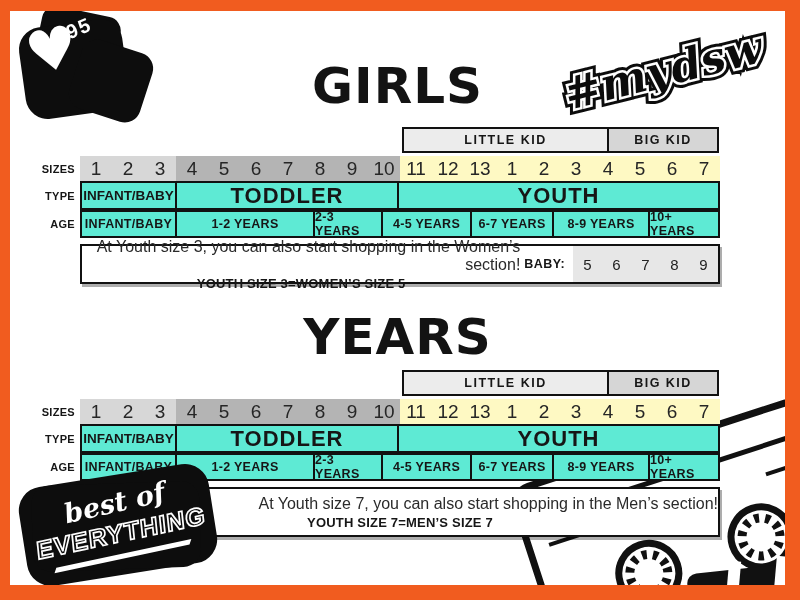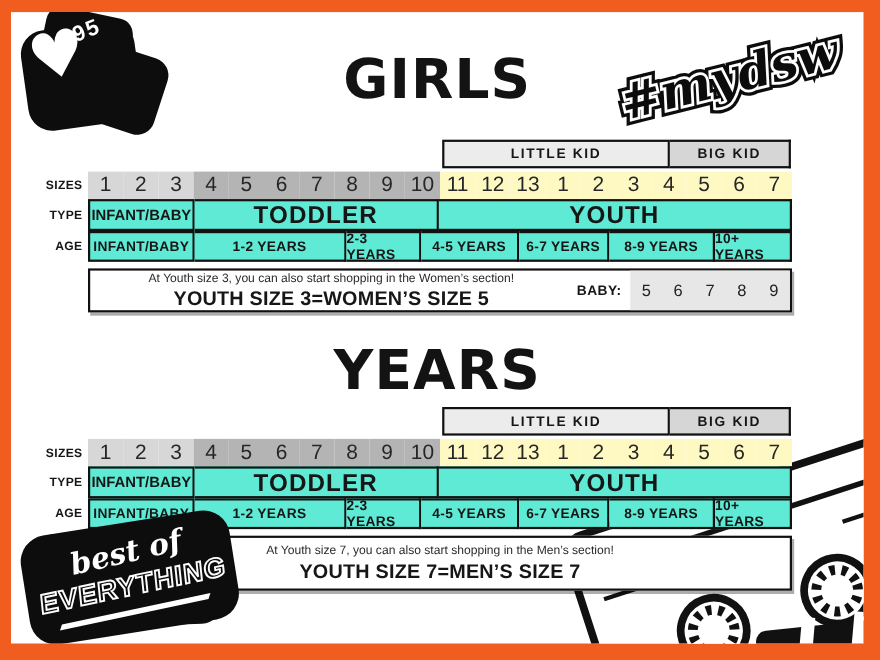--- a/index.html
+++ b/index.html
@@ -4,21 +4,21 @@
 <style>
   * { margin:0; padding:0; box-sizing:border-box; }
   html,body { width:800px; height:600px; }
   body { position:relative; background:#F15C1F; font-family:"Liberation Sans", sans-serif; color:#161616; }
   .page { position:absolute; left:10px; top:11px; width:775px; height:574px; background:#fff; overflow:hidden; }
 
   
   .title { position:absolute; left:0; width:100%; text-align:center;
            font-family:"DejaVu Sans", sans-serif; font-weight:bold; font-size:50px;
            letter-spacing:1px; color:#131313; z-index:1; line-height:1; }
-  .title-girls { top:36px; }
+  .title-girls { top:50px; }
   .title-boys  { top:301px; }
 
   
   .hashtag { position:absolute; left:552px; top:34px; z-index:5;
              transform:rotate(-14deg);
              font:bold italic 44px "DejaVu Serif", serif; color:#0c0c0c; }
   .hashtag::before { content:attr(data-text); position:absolute; left:0; top:0;
                      -webkit-text-stroke:11px #0c0c0c; z-index:-2; }
   .hashtag::after  { content:attr(data-text); position:absolute; left:0; top:0;
                      -webkit-text-stroke:5px #fff; z-index:-1; }
@@ -73,22 +73,22 @@
   .aw1{width:97px} .aw2{width:138px} .aw3{width:68px} .aw4{width:89px}
   .aw5{width:82px} .aw6{width:96px} .aw7{width:70px}
 
   .note { margin-left:38px; width:640px; margin-top:6px; background:#fff;
           border:2px solid #111; box-shadow:2px 3px 0 rgba(0,0,0,.32);
           display:flex; align-items:stretch; }
   .girls-chart .note { height:40px; }
   .boys-chart  .note { height:50px; }
   .note-text { flex:1; display:flex; flex-direction:column; justify-content:center;
                text-align:center; }
-  .n1 { font-size:11px; color:#2a2a2a; }
-  .n2 { font-size:18px; font-weight:bold; margin-top:2px; letter-spacing:.2px; }
+  .n1 { font-size:16px; color:#2a2a2a;text-align:right; }
+  .n2 { font-size:13px; font-weight:bold; margin-top:2px; letter-spacing:.2px; }
   .women-label { display:flex; align-items:center; font-weight:bold; font-size:12.5px;
                  padding:0 8px 0 4px; letter-spacing:.4px; }
   .women-box { width:145px; background:#e7e7e7; display:flex; }
   .women-box .wsz { flex:1; display:flex; align-items:center; justify-content:center;
                     font-size:15px; color:#222; }
 
   
   .bestof { position:absolute; left:12px; top:464px; width:192px; z-index:6;
             background:#0d0d0d; border-radius:24px; padding:12px 12px 16px;
             transform:rotate(-9deg); text-align:center; }

